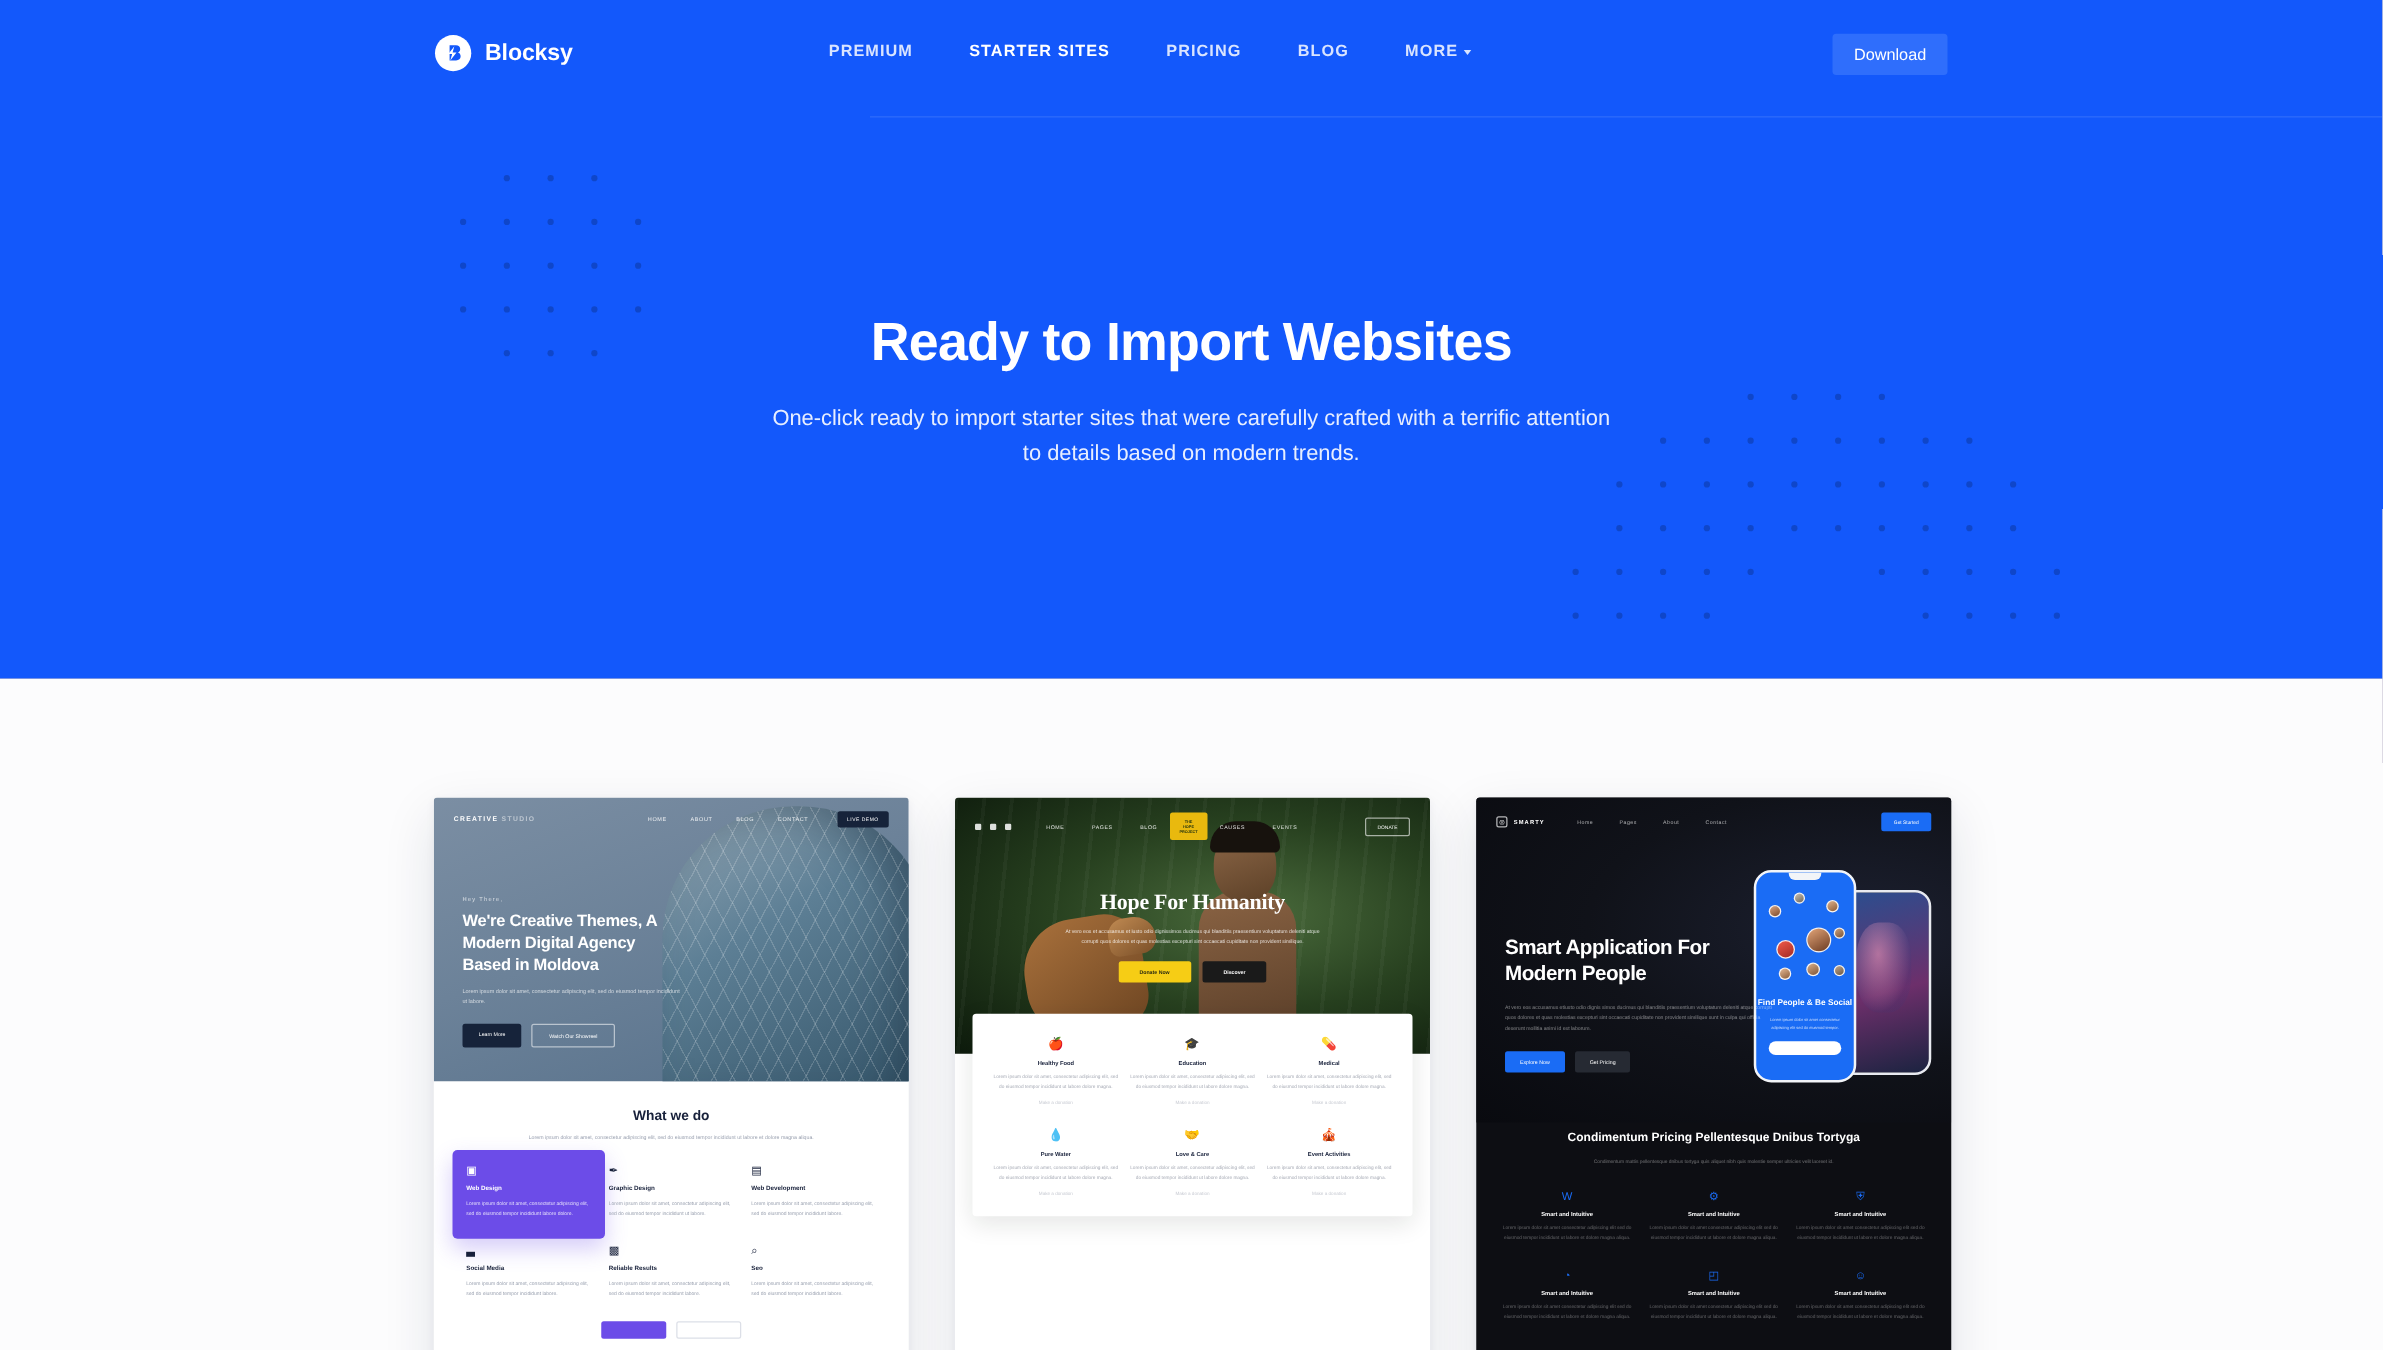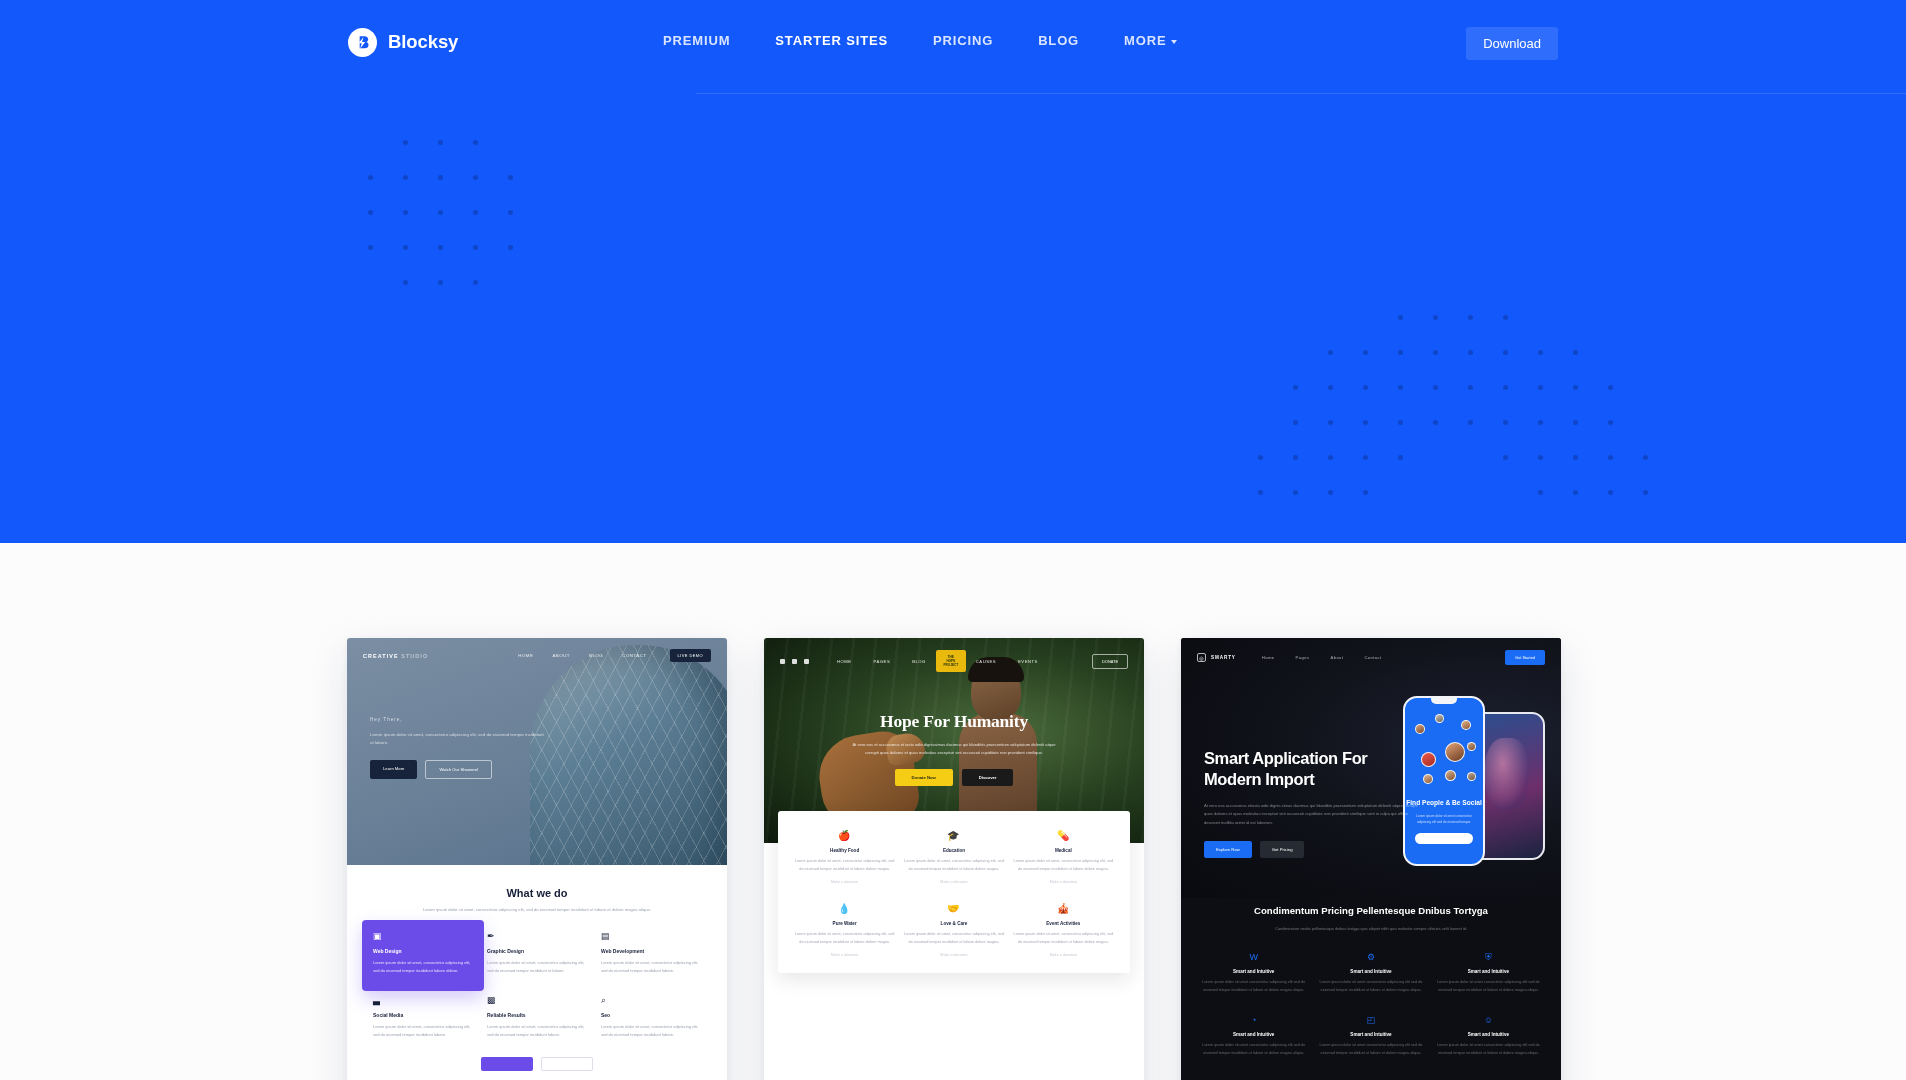--- a/index.html
+++ b/index.html
@@ -509,20 +509,24 @@
           <a class="nav-item" href="#">
             <span>MORE</span>
             <span class="caret"></span>
           </a>
         </nav>
 
         <button class="download-btn">Download</button>
       </div>
     </header>
 
+    <div class="hero-body">
+      <h1 class="hero-title">Ready to Import Websites</h1>
+      <p class="hero-sub">One-click ready to import starter sites that were carefully crafted with a terrific attention to details based on modern trends.</p>
+    </div>
   </section>
 
   <section class="cards-section">
     <div class="cards-row">
 
       <article class="site-card">
         <div class="c1-hero">
           <div class="bld2"></div>
           <div class="building"></div>
 
@@ -535,20 +539,21 @@
               <span>HOME</span>
               <span>ABOUT</span>
               <span>BLOG</span>
               <span>CONTACT</span>
             </div>
             <div class="c1-cta">LIVE DEMO</div>
           </div>
 
           <div class="c1-copy">
             <div class="c1-eyebrow">Hey There,</div>
+            <div class="c1-h1">We're Creative Themes, A Modern Digital Agency Based in Moldova</div>
             <div class="c1-p">Lorem ipsum dolor sit amet, consectetur adipiscing elit, sed do eiusmod tempor incididunt ut labore.</div>
             <div class="c1-btns">
               <span class="c1-btn-a">Learn More</span>
               <span class="c1-btn-b">Watch Our Showreel</span>
             </div>
           </div>
         </div>
 
         <div class="c1-lower">
           <div class="c1-sec-title">What we do</div>
@@ -687,21 +692,21 @@
             <div class="c3-nav">
               <span>Home</span>
               <span>Pages</span>
               <span>About</span>
               <span>Contact</span>
             </div>
             <div class="c3-cta">Get Started</div>
           </div>
 
           <div class="c3-copy">
-            <div class="c3-h1">Smart Application For Modern Import</div>
+            <div class="c3-h1">Smart Application For Modern People</div>
             <div class="c3-p">At vero eos accusamus etiusto odio dignis simos ducimus qui blanditiis praesentium voluptatum deleniti atque corrupti quos dolores et quas molestias excepturi sint occaecati cupiditate non provident similique sunt in culpa qui officia deserunt mollitia animi id est laborum.</div>
             <div class="c3-btns">
               <span class="c3-btn-a">Explore Now</span>
               <span class="c3-btn-b">Get Pricing</span>
             </div>
           </div>
 
           <div class="c3-phones">
             <div class="c3-phone-back"></div>
             <div class="c3-phone-front">

